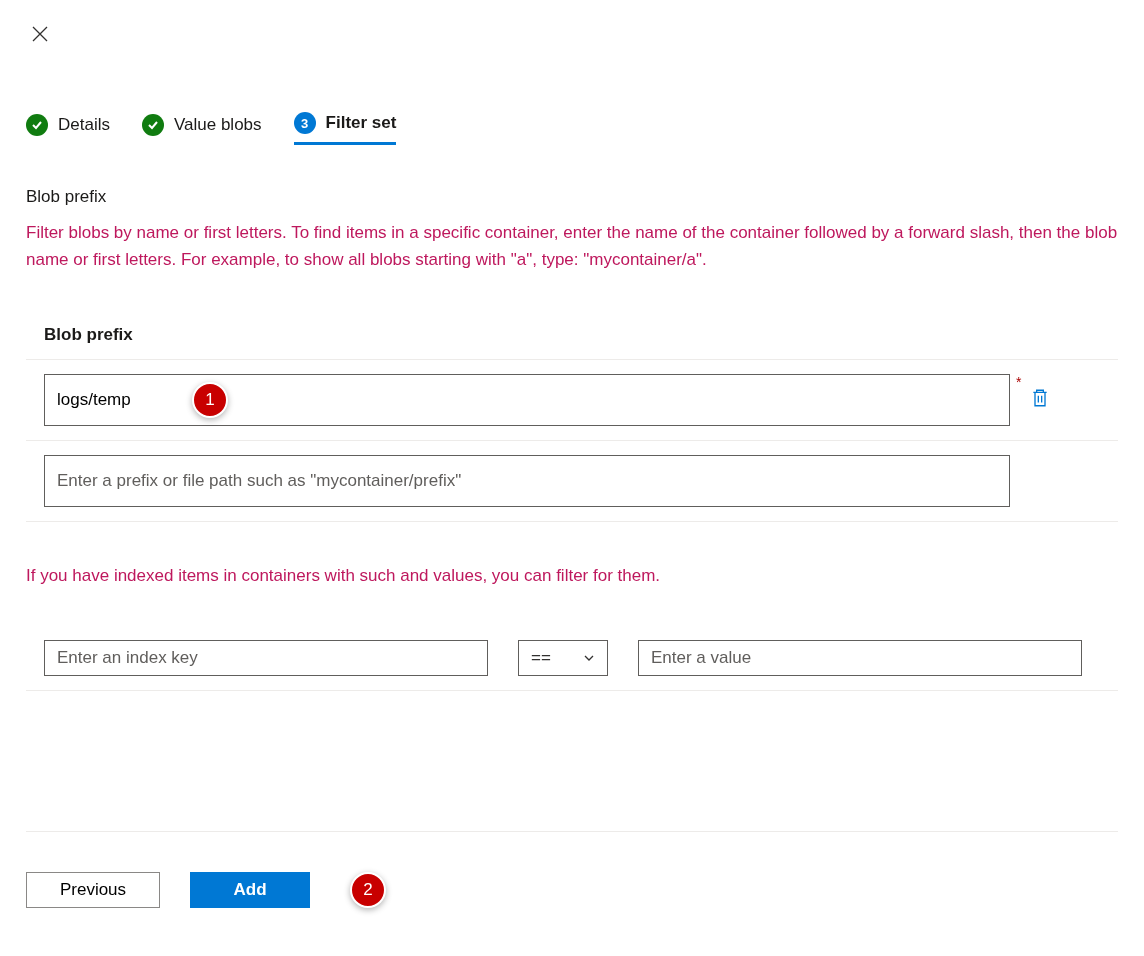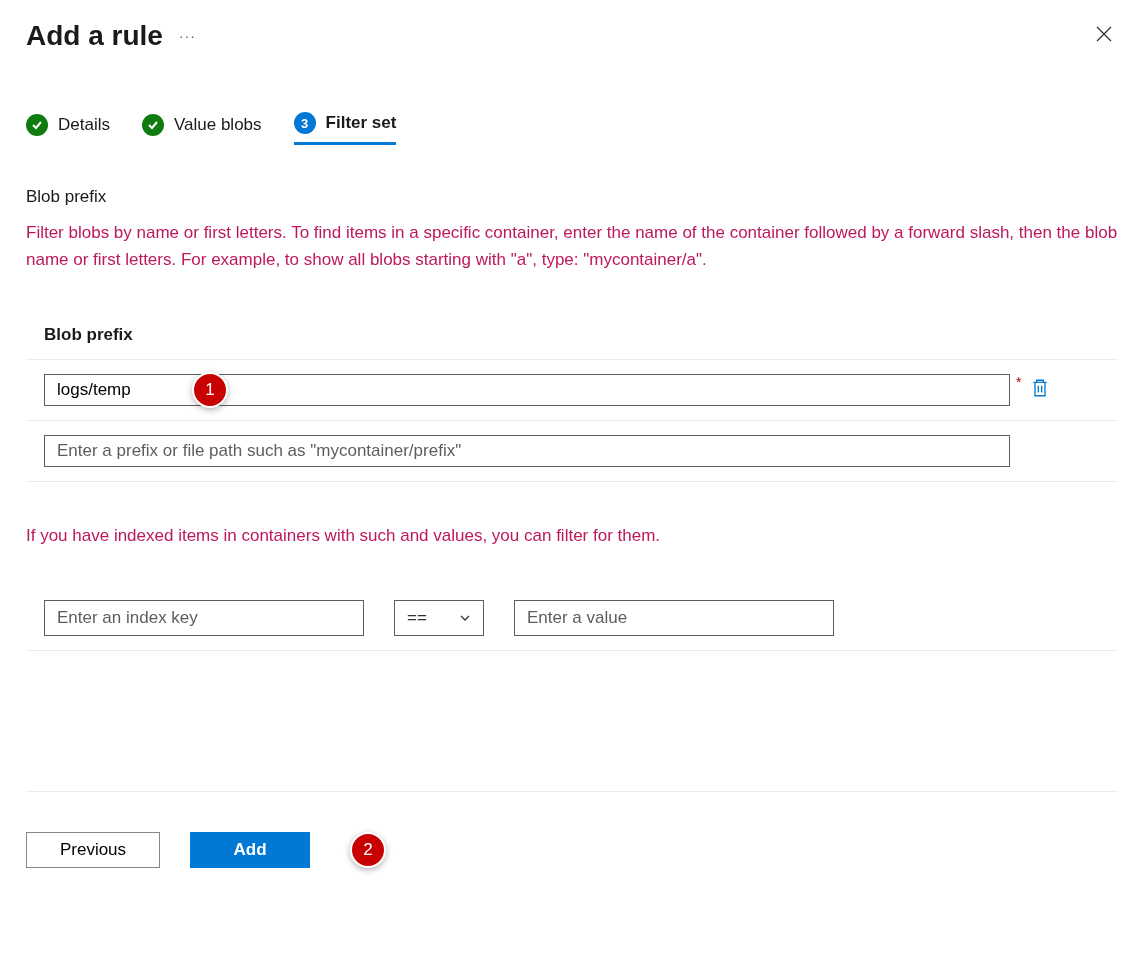--- a/index.html
+++ b/index.html
@@ -76,21 +76,21 @@
     }
     .input-row {
       display: flex;
       align-items: center;
       padding: 14px 0 14px 18px;
       border-bottom: 1px solid #edebe9;
       position: relative;
     }
     .input-row input[type="text"] {
       width: 966px;
-      height: 32px;
+      height: 52px;
       border: 1px solid #605e5c;
       padding: 0 12px;
       font-size: 17px;
       font-family: inherit;
     }
     .input-row input::placeholder { color: #605e5c; }
     .required-mark { color: #a80000; font-size: 14px; margin-left: 6px; margin-right: 6px; align-self: flex-start; }
     .delete-btn { cursor: pointer; padding: 4px; }
     .delete-btn svg { width: 18px; height: 20px; }
     .callout {
@@ -116,21 +116,21 @@
     .col-key { width: 526px; font-size: 17px; font-weight: 600; }
     .col-value { font-size: 17px; font-weight: 600; }
     .index-row {
       display: flex;
       align-items: center;
       padding: 14px 0 14px 18px;
       border-bottom: 1px solid #edebe9;
       gap: 30px;
     }
     .index-row input[type="text"] {
-      width: 320px;
+      width: 444px;
       height: 36px;
       border: 1px solid #605e5c;
       padding: 0 12px;
       font-size: 17px;
       font-family: inherit;
     }
     .index-row input::placeholder { color: #605e5c; }
     .operator {
       width: 90px;
       height: 36px;
@@ -166,24 +166,20 @@
       border-color: #0078d4;
       color: #fff;
       font-weight: 600;
       min-width: 120px;
     }
   </style>
 </head>
 <body>
 
 <div class="header">
-  <div class="header-left">
-    <h1 class="page-title">Add a rule</h1>
-    <span class="more-dots">···</span>
-  </div>
   <div class="close-btn">
     <svg viewBox="0 0 16 16">
         <path d="M1 1 L15 15 M15 1 L1 15" stroke="#323130" stroke-width="1.3" fill="none"></path>
       </svg>
   </div>
 </div>
 
 <div class="steps">
   <div class="step">
     <div class="step-badge complete">

